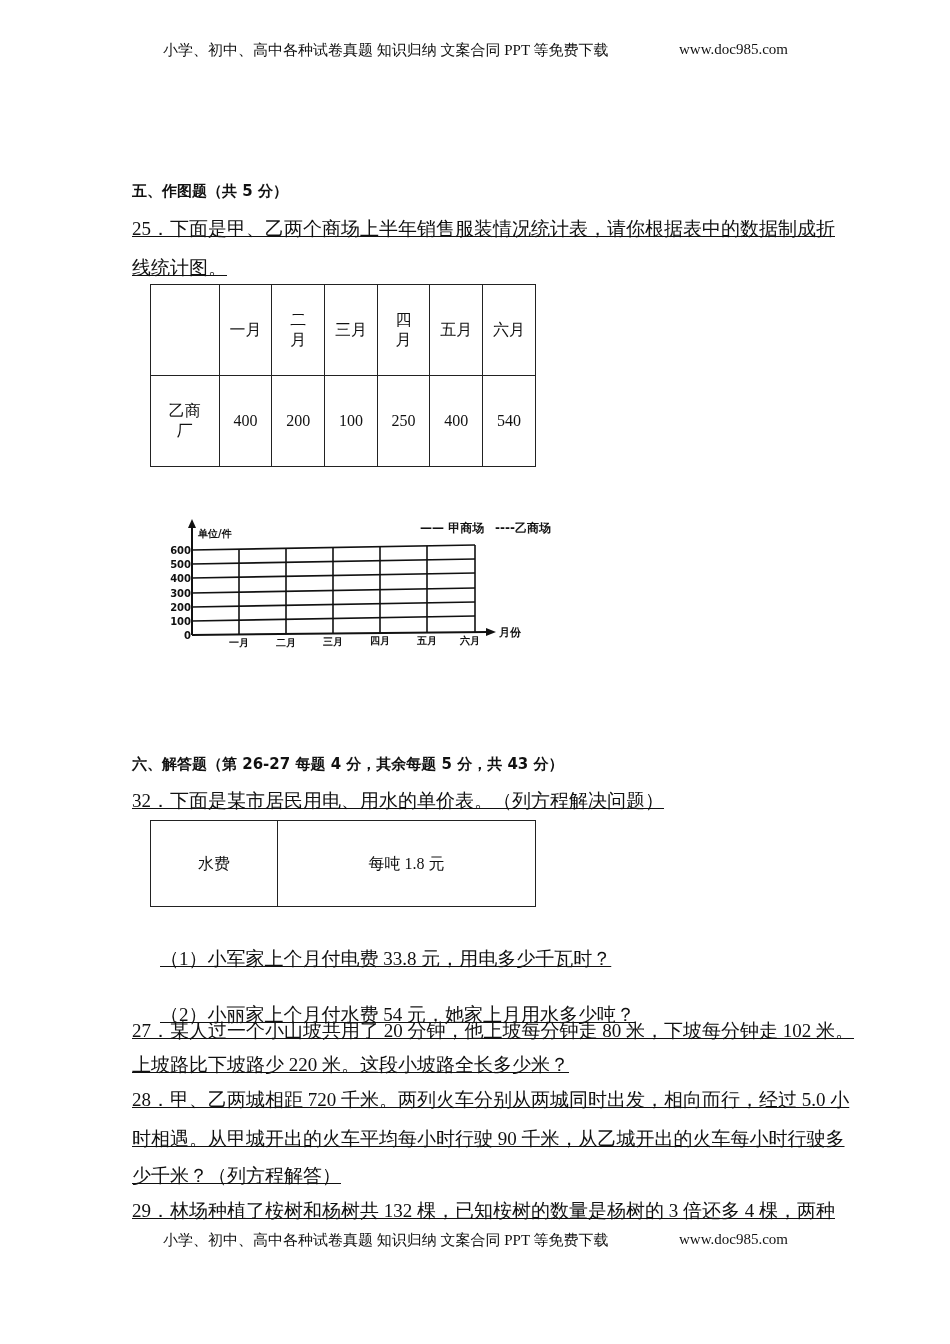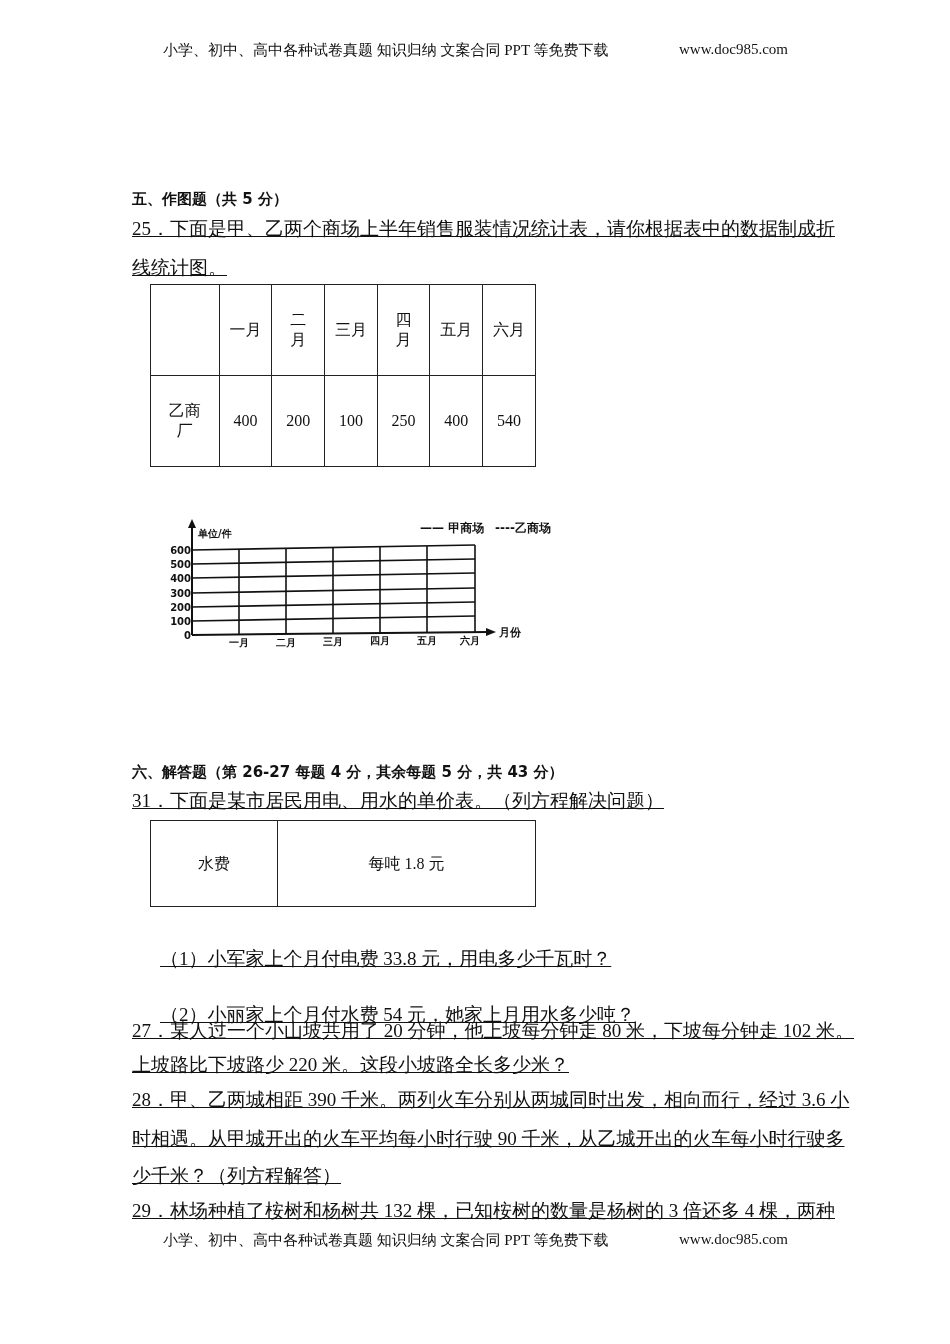--- a/index.html
+++ b/index.html
@@ -11,21 +11,20 @@
     .abs { position: absolute; }
     .header-line, .footer-line {
       left: 163px; width: 625px; font-size: 15px; white-space: nowrap;
       display: flex; justify-content: space-between;
     }
     .header-line { top: 41px; }
     .footer-line { top: 1231px; }
     .section-title {
       font-family: "DejaVu Sans", sans-serif; font-weight: bold; font-size: 15px;
       white-space: nowrap;
-      margin-top: 8px;
     }
     .qtext { font-size: 19px; white-space: nowrap; text-decoration: underline; }
     table.grid {
       border-collapse: collapse; font-size: 16px; color: #111;
     }
     table.grid td {
       border: 1.5px solid #222; text-align: center; vertical-align: middle;
       padding: 0; line-height: 20px;
     }
     .stack { display: inline-block; width: 1.1em; word-break: break-all; line-height: 20px; }
@@ -112,36 +111,36 @@
     <text x="262" y="129">五月</text>
     <text x="305" y="129">六月</text>
   </g>
   <text x="334" y="121" font-size="11" fill="#111">月份</text>
 
   <text x="255" y="17" font-size="12" fill="#111">—— 甲商场</text>
   <text x="330" y="17" font-size="12" fill="#111">----乙商场</text>
 </svg>
 
 <div class="abs section-title" style="left:132px; top:755px;">六、解答题（第 26-27 每题 4 分，其余每题 5 分，共 43 分）</div>
-<div class="abs qtext" style="left:132px; top:788px;">31．下面是某市居民用电、用水的单价表。（列方程解决问题）</div>
+<div class="abs qtext" style="left:132px; top:788px;">32．下面是某市居民用电、用水的单价表。（列方程解决问题）</div>
 
 <table class="grid abs" style="left:150px; top:820px; width:386px; height:87px;">
   <tbody>
       <tr style="height:35px;">
     <td style="width:126px;">水费</td>
     <td>每吨 1.8 元</td>
   </tr>
 </tbody>
   </table>
 
 <div class="abs qtext" style="left:160px; top:946px;">（1）小军家上个月付电费 33.8 元，用电多少千瓦时？</div>
 <div class="abs qtext" style="left:160px; top:982px;margin-top:20px;">（2）小丽家上个月付水费 54 元，她家上月用水多少吨？</div>
 <div class="abs qtext" style="left:132px; top:1018px;">27．某人过一个小山坡共用了 20 分钟，他上坡每分钟走 80 米，下坡每分钟走 102 米。</div>
 <div class="abs qtext" style="left:132px; top:1052px;">上坡路比下坡路少 220 米。这段小坡路全长多少米？</div>
-<div class="abs qtext" style="left:132px; top:1087px;">28．甲、乙两城相距 390 千米。两列火车分别从两城同时出发，相向而行，经过 3.6 小</div>
+<div class="abs qtext" style="left:132px; top:1087px;">28．甲、乙两城相距 720 千米。两列火车分别从两城同时出发，相向而行，经过 5.0 小</div>
 <div class="abs qtext" style="left:132px; top:1126px;">时相遇。从甲城开出的火车平均每小时行驶 90 千米，从乙城开出的火车每小时行驶多</div>
 <div class="abs qtext" style="left:132px; top:1163px;">少千米？（列方程解答）</div>
 <div class="abs qtext" style="left:132px; top:1198px;">29．林场种植了桉树和杨树共 132 棵，已知桉树的数量是杨树的 3 倍还多 4 棵，两种</div>
 
 <div class="abs footer-line">
   <span>小学、初中、高中各种试卷真题  知识归纳  文案合同  PPT 等免费下载</span>
   <span>www.doc985.com</span>
 </div>
 
 </body></html>

